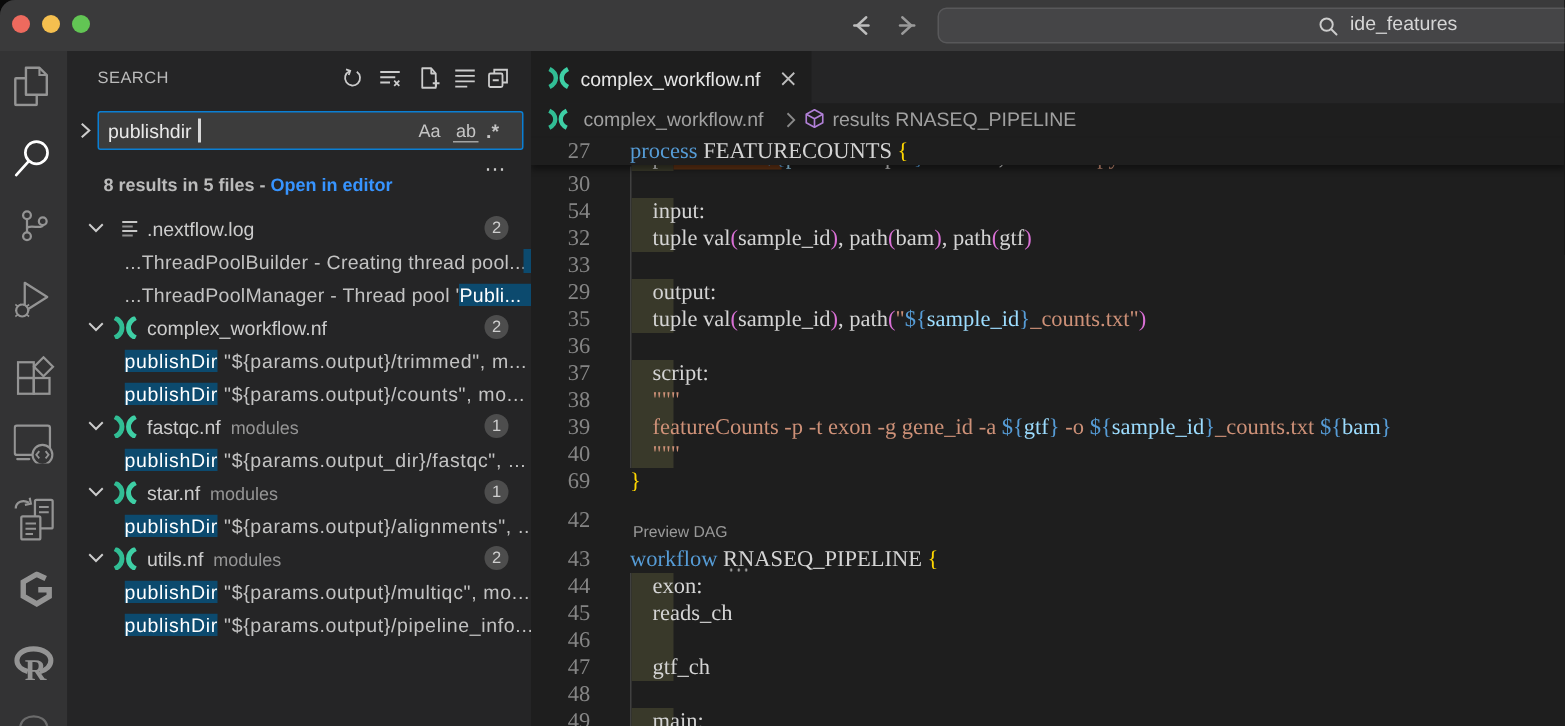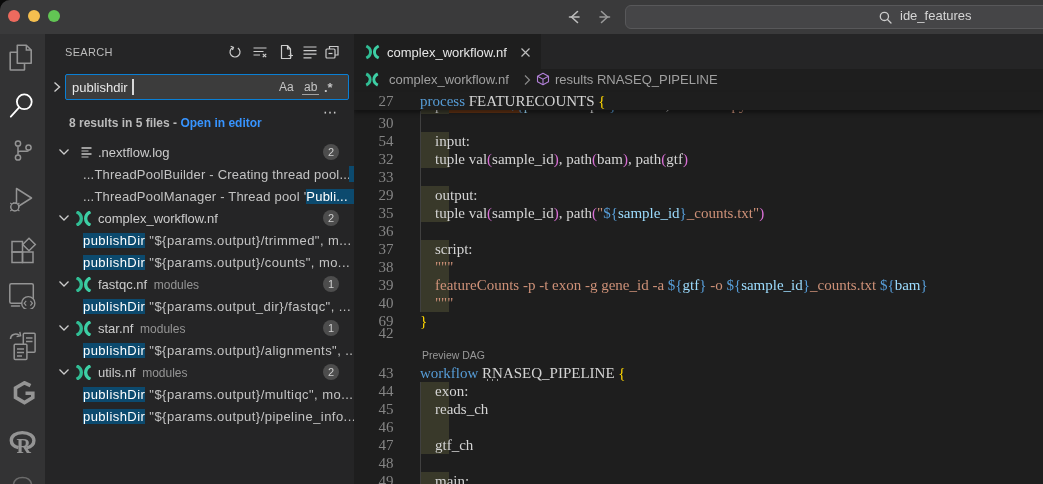--- a/index.html
+++ b/index.html
@@ -320,21 +320,21 @@
     <div class="gut" style="top:116.3px">32</div>
     <div class="gut" style="top:134.3px">33</div>
     <div class="gut" style="top:152.3px">29</div>
     <div class="gut" style="top:170.3px">35</div>
     <div class="gut" style="top:188.3px">36</div>
     <div class="gut" style="top:206.3px">37</div>
     <div class="gut" style="top:224.3px">38</div>
     <div class="gut" style="top:242.3px">39</div>
     <div class="gut" style="top:260.3px">40</div>
     <div class="gut" style="top:278.3px">69</div>
-    <div class="gut" style="top:290px">42</div>
+    <div class="gut" style="top:304px">42</div>
     <div class="gut" style="top:330.3px">43</div>
     <div class="gut" style="top:348.3px">44</div>
     <div class="gut" style="top:366.3px">45</div>
     <div class="gut" style="top:384.3px">46</div>
     <div class="gut" style="top:402.3px">47</div>
     <div class="gut" style="top:420.3px">48</div>
     <div class="gut" style="top:438.3px">49</div>
 
     <div class="code" style="top:98.3px">    input:</div>
     <div class="code" style="top:116.3px">    tuple val<span class="p2">(</span>sample_id<span class="p2">)</span>, path<span class="p2">(</span>bam<span class="p2">)</span>, path<span class="p2">(</span>gtf<span class="p2">)</span></div>

